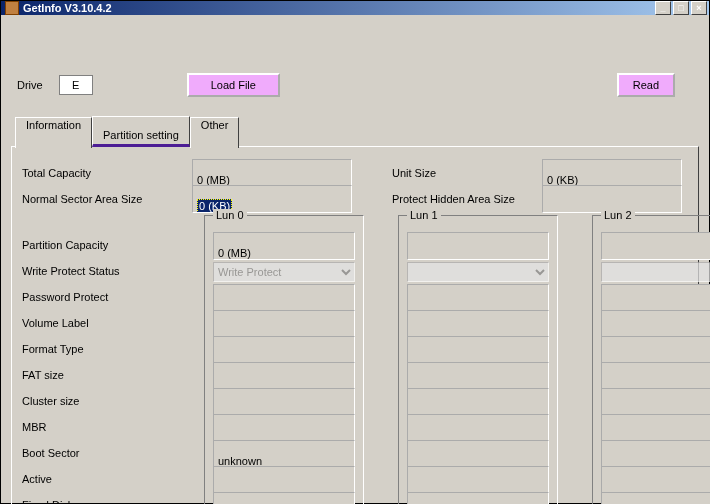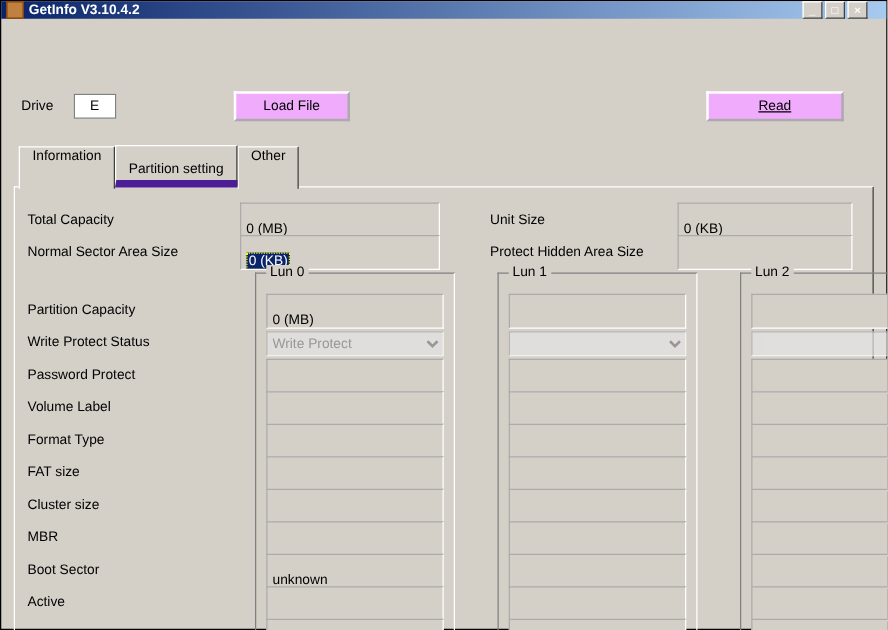--- a/index.html
+++ b/index.html
@@ -15,21 +15,21 @@
     background: #d4d0c8;
     border: 1px solid #000;
     display: flex; flex-direction: column;
     position: relative;
   }
   .titlebar {
     height: 18px;
     background: linear-gradient(to right, #0a246a, #a6caf0);
     color: #fff;
     display: flex; align-items: center;
-    padding: 0 15px 0 4px;
+    padding: 0 2px 0 4px;
     font-weight: bold;
   }
   .titlebar .app-icon {
     width: 14px; height: 14px; margin-right: 4px;
     background: #c08040;
     border: 1px solid #804000;
   }
   .titlebar .title { flex: 1; }
   .titlebar .win-buttons { display: flex; gap: 2px; }
   .win-btn {
@@ -61,21 +61,21 @@
   }
   .btn {
     height: 24px;
     padding: 0 22px;
     background: #f0abfc;
     border: 2px outset #fff;
     cursor: default;
     font: inherit;
   }
   .btn.load { margin-left: 94px; }
-  .btn.read { margin-left: auto; margin-right: 24px; padding: 0 40px; text-decoration: underline; }
+  .btn.read { margin-left: auto; margin-right: 24px; padding: 0 14px; }
 
   
   .tabs {
     position: relative;
     margin-top: 6px;
   }
   .tabstrip {
     display: flex;
     position: relative;
     z-index: 2;
@@ -92,21 +92,21 @@
     top: 1px;
     cursor: default;
   }
   .tab.inactive {
     top: 2px;
     padding-top: 1px;
     background: #d4d0c8;
   }
   .tab.active {
     z-index: 3;
-    border-bottom: 6px solid #4c1d95;
+    border-bottom: 3px solid #4c1d95;
   }
   .tabpanel {
     border: 1px solid #fff;
     border-right-color: #404040;
     border-bottom-color: #404040;
     padding: 12px 10px 10px 10px;
     min-height: 388px;
     position: relative;
   }
 

